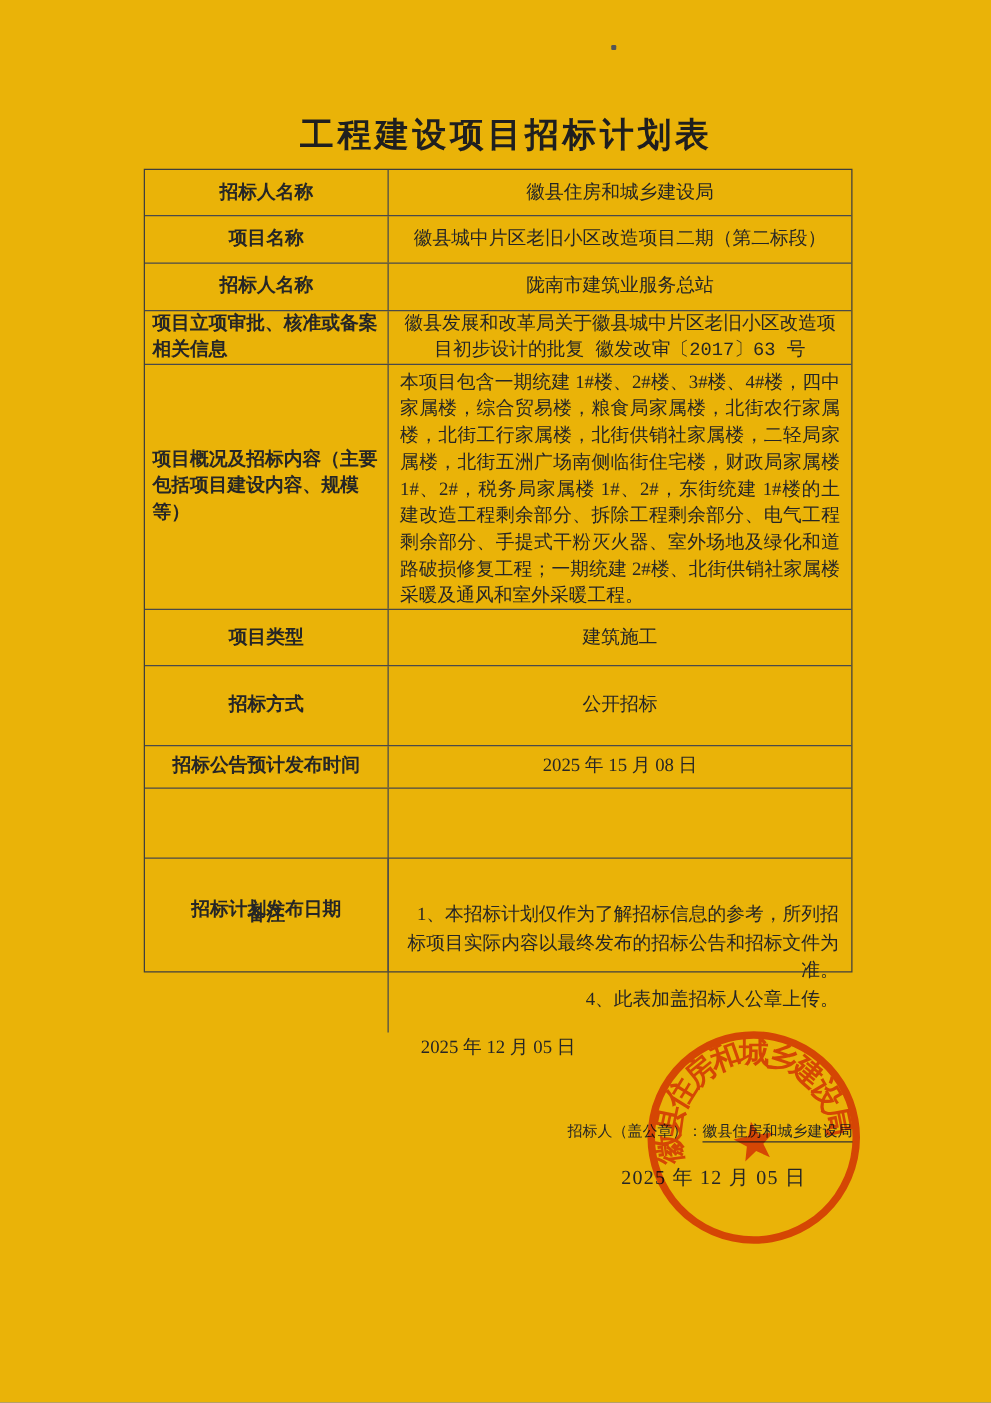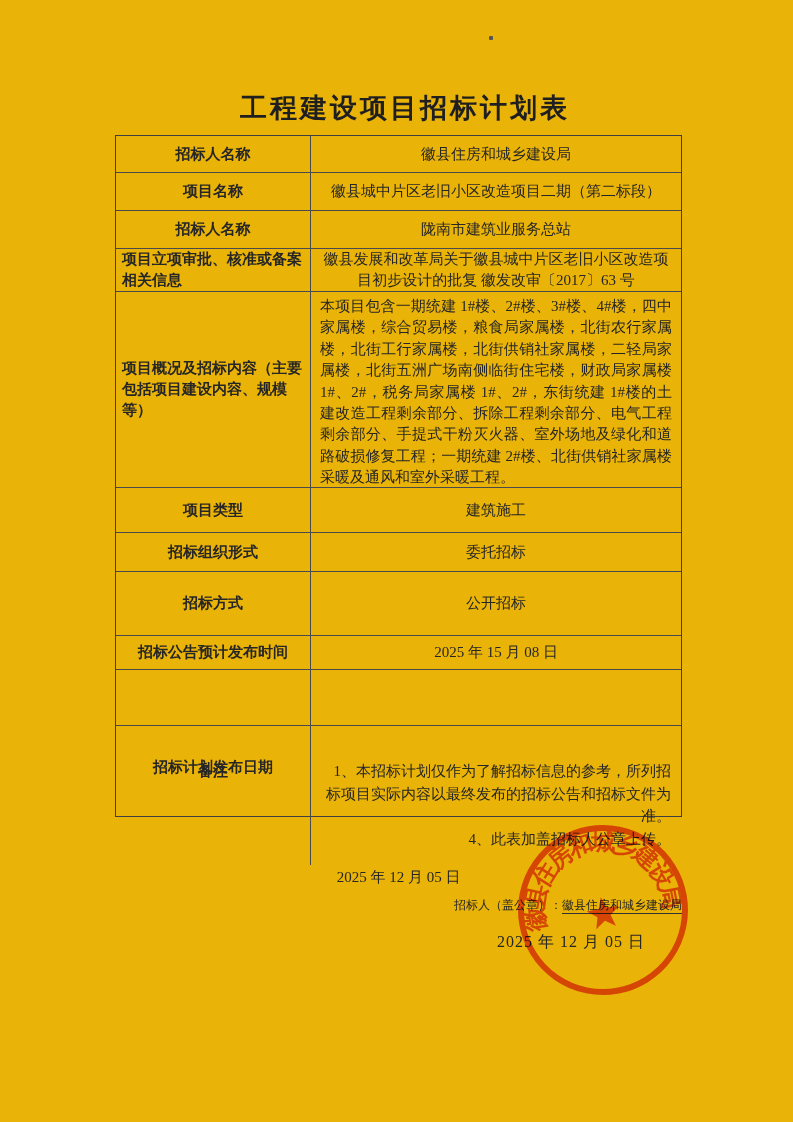--- a/index.html
+++ b/index.html
@@ -25,21 +25,21 @@
     color: #1f1f1f;
   }
   .bid-table {
     position: absolute; left: 115px; top: 135px; width: 567px;
     border: 1px solid #3f3f3f;
     display: flex; flex-direction: column;
   }
   .trow { display: flex; width: 100%; }
   .trow + .trow { border-top: 1px solid #4a4a4a; }
   .r1 { height: 36px; } .r2 { height: 38px; } .r3 { height: 38px; }
-  .r4 { height: 43px; } .r5 { height: 196px; } .r6 { height: 45px; }
+  .r4 { height: 43px; font-family: Liberation Mono, monospace; } .r5 { height: 196px; } .r6 { height: 45px; }
   .r7 { height: 58px; } .r8 { height: 39px; } .r9 { height: 64px; font-family: Liberation Serif, serif; }
   .r10 { height: 34px; } .r11 { height: 56px; flex-direction: column; } .r12 { height: 91px; }
   .cell-label {
     width: 195px; flex: 0 0 195px;
     border-right: 1px solid #4a4a4a;
     display: flex; align-items: center; justify-content: center;
     text-align: left;
     font-size: 15px; font-weight: bold;
     padding: 2px 6px; line-height: 21px;
   }
@@ -103,24 +103,20 @@
       <div class="cell-value">徽县发展和改革局关于徽县城中片区老旧小区改造项目初步设计的批复 徽发改审〔2017〕63 号</div>
     </div>
     <div class="trow r5">
       <div class="cell-label">项目概况及招标内容（主要包括项目建设内容、规模等）</div>
       <div class="cell-value long">本项目包含一期统建 1#楼、2#楼、3#楼、4#楼，四中家属楼，综合贸易楼，粮食局家属楼，北街农行家属楼，北街工行家属楼，北街供销社家属楼，二轻局家属楼，北街五洲广场南侧临街住宅楼，财政局家属楼 1#、2#，税务局家属楼 1#、2#，东街统建 1#楼的土建改造工程剩余部分、拆除工程剩余部分、电气工程剩余部分、手提式干粉灭火器、室外场地及绿化和道路破损修复工程；一期统建 2#楼、北街供销社家属楼采暖及通风和室外采暖工程。</div>
     </div>
     <div class="trow r6">
       <div class="cell-label">项目类型</div>
       <div class="cell-value">建筑施工</div>
     </div>
-    <div class="trow r8">
-      <div class="cell-label">招标组织形式</div>
-      <div class="cell-value">委托招标</div>
-    </div>
     <div class="trow r9">
       <div class="cell-label">招标方式</div>
       <div class="cell-value">公开招标</div>
     </div>
     <div class="trow r10">
       <div class="cell-label">招标公告预计发布时间</div>
       <div class="cell-value">2025 年 15 月 08 日</div>
     </div>
     <div class="trow r11">
       <div class="cell-label">招标计划发布日期</div>

